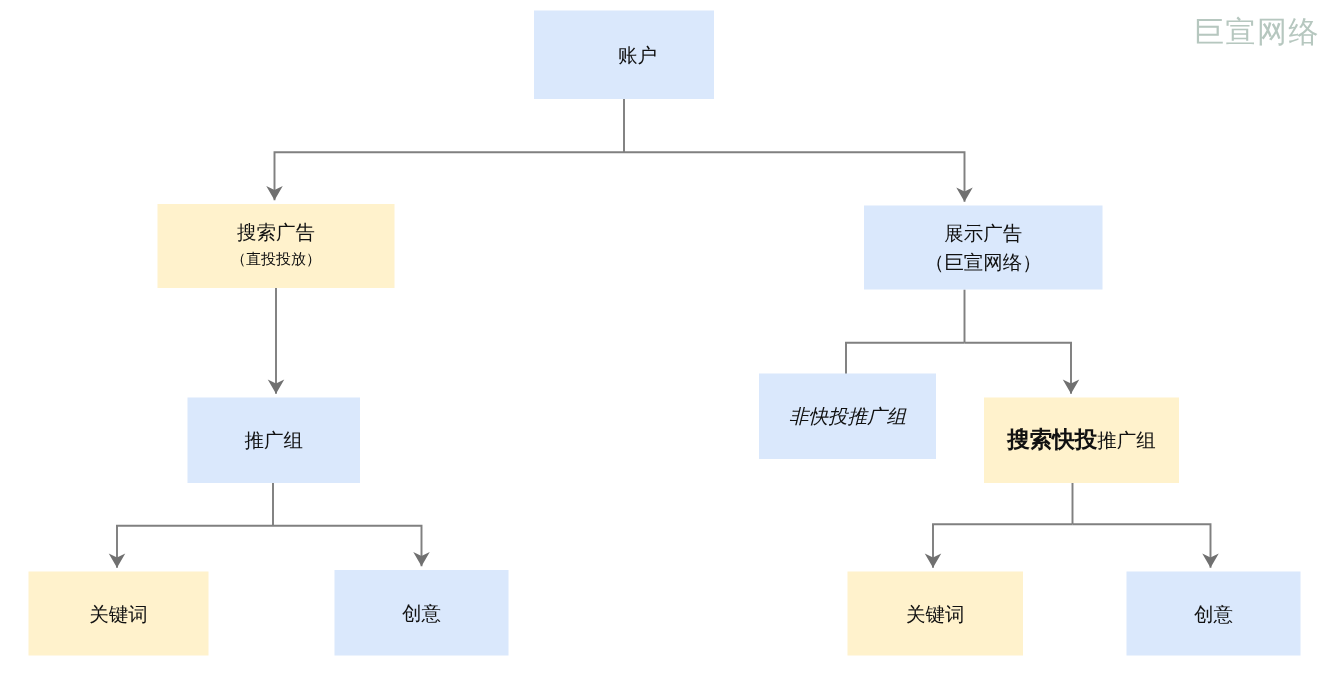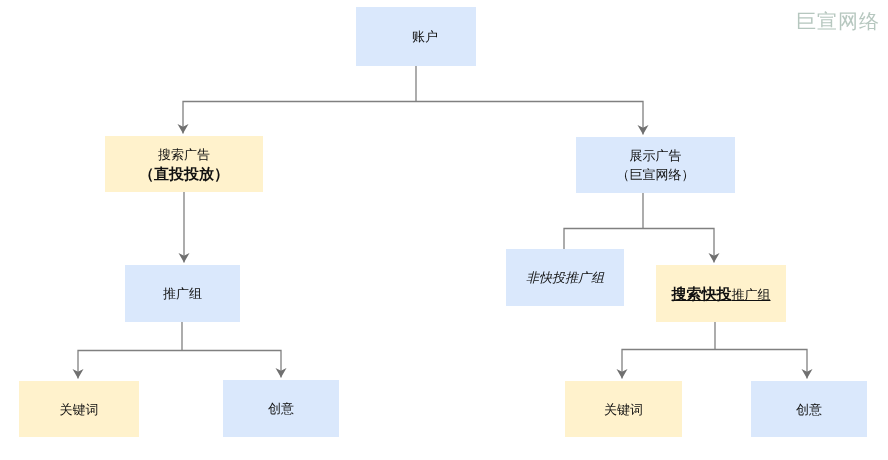--- a/index.html
+++ b/index.html
@@ -30,30 +30,30 @@
     justify-content: center;
     text-align: center;
     font-size: 13px;
     color: #111111;
     line-height: 19px;
     box-sizing: border-box;
     white-space: nowrap;
   }
   .node.blue   { background: #dae8fc; }
   .node.yellow { background: #fff2cc; }
-  .node .bold-line { font-weight: bold; font-size: 15px; }
+  .node .bold-line { font-weight: normal; font-size: 10px; }
   .node .bold-inline { font-weight: bold; font-size: 15px; }
 
   
   #n-account        { left: 356px; top: 7px;   width: 120px; height: 59px; padding-left: 18px; }
   #n-search-ads     { left: 105px; top: 136px; width: 158px; height: 56px; }
   #n-display-ads    { left: 576px; top: 137px; width: 159px; height: 56px; }
   #n-promo-group    { left: 125px; top: 265px; width: 115px; height: 57px; }
   #n-nonquick-group { left: 506px; top: 249px; width: 118px; height: 57px; font-style: italic; }
-  #n-quick-group    { left: 656px; top: 265px; width: 130px; height: 57px; text-decoration: underline; }
+  #n-quick-group    { left: 656px; top: 265px; width: 130px; height: 57px; }
   #n-keywords-left  { left: 19px;  top: 381px; width: 120px; height: 56px; }
   #n-creative-left  { left: 223px; top: 380px; width: 116px; height: 57px; }
   #n-keywords-right { left: 565px; top: 381px; width: 117px; height: 56px; }
   #n-creative-right { left: 751px; top: 381px; width: 116px; height: 56px; }
 
   .watermark {
     position: absolute;
     top: 8px;
     right: 8px;
     font-size: 20px;

